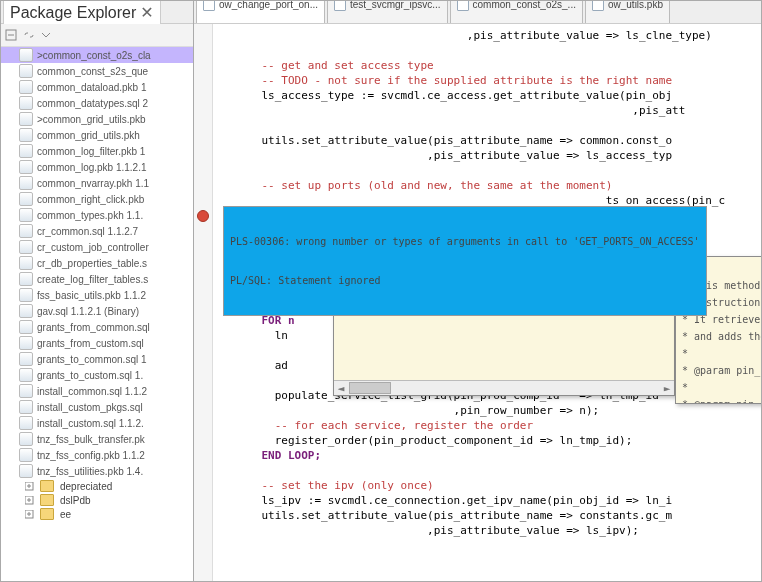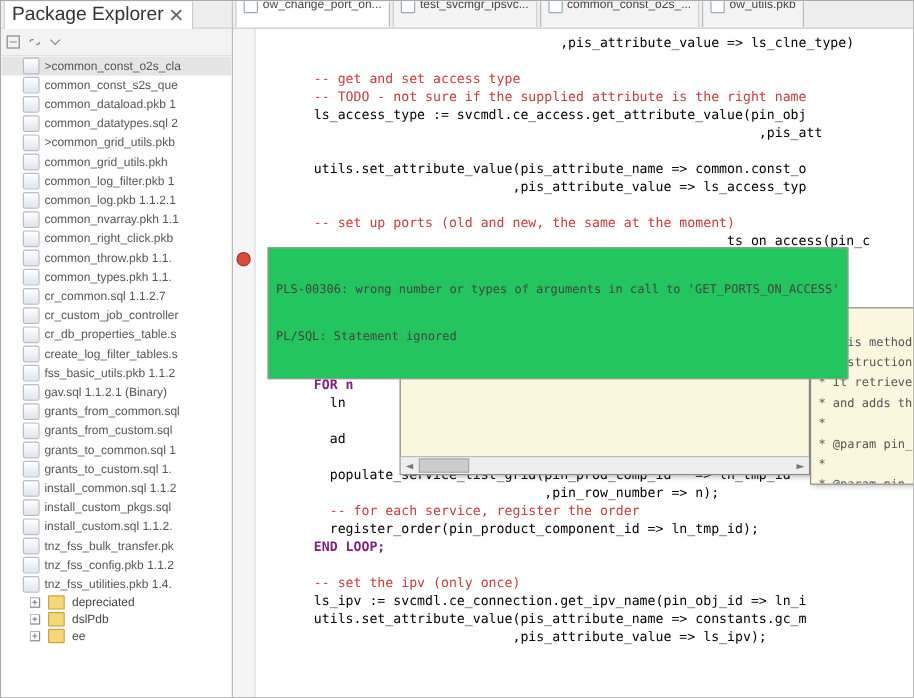--- a/index.html
+++ b/index.html
@@ -9,36 +9,36 @@
   .side-tabs{display:flex;align-items:center;height:22px;background:#eee;border-bottom:1px solid #ccc;font-size:16px;}
   .side-tab{padding:2px 6px;background:#fff;border:1px solid #ccc;border-bottom:none;margin-left:2px;display:flex;align-items:center;gap:4px;}
   .side-tab .xclose{color:#666;}
   .side-tools{display:flex;align-items:center;gap:6px;padding:2px 4px;height:18px;border-bottom:1px solid #ddd;background:#f3f3f3;}
   .tree{flex:1;overflow:auto;background:#fff;}
   .tree-item{display:flex;align-items:center;gap:4px;padding:1px 2px 1px 18px;white-space:nowrap;color:#555;font-size:10px;}
   .tree-item .ficon{width:12px;height:12px;border:1px solid #bbb;background:linear-gradient(#fff,#dde6ee);border-radius:2px;}
   .tree-folder{display:flex;align-items:center;gap:6px;padding:1px 2px 1px 24px;font-size:10px;color:#444;}
   .tree-folder .twist{width:9px;height:9px;display:inline-block;}
   .tree-folder .fld{width:12px;height:10px;background:#f6d67a;border:1px solid #caa63c;border-radius:1px;}
-  .tree-item.sel{background:#e5e5e5;align-items:center;}
+  .tree-item.sel{background:#c4b5fd;align-items:center;}
   
   .main{flex:1;display:flex;flex-direction:column;}
   .ed-tabs{display:flex;height:22px;background:#eee;border-bottom:1px solid #ccc;align-items:flex-end;overflow:hidden;}
   .ed-tab{display:flex;align-items:center;gap:4px;padding:12px 6px;margin-left:2px;border:1px solid #bbb;border-bottom:none;background:#f3f3f3;font-size:10px;color:#444;border-radius:3px 3px 0 0;}
   .ed-tab.active{background:#fff;}
   .ed-tab .doc{width:10px;height:12px;border:1px solid #9ab;background:#fff;border-radius:1px;}
   .gutter-and-code{flex:1;display:flex;overflow:hidden;}
   .gutter{width:18px;background:#f5f5f5;border-right:1px solid #ddd;position:relative;}
   .gutter .err{position:absolute;left:3px;top:186px;width:10px;height:10px;border-radius:50%;background:#d94a3a;border:1px solid #a63324;}
   .code{flex:1;padding:4px 6px;font-family:Consolas,Menlo,monospace;font-size:11px;line-height:15px;white-space:pre;overflow:hidden;color:#222;position:relative;}
   .kw{color:#7a1f7a;font-weight:bold;}
   .cm{color:#c04040;}
   .blk{color:#000;}
   
-  .err-tip{position:absolute;left:10px;top:182px;background:#22c55e;border:1px solid #999;padding:2px 6px;font-size:10px;color:#444;line-height:13px;z-index:6;}
+  .err-tip{position:absolute;left:10px;top:182px;background:#0ea5e9;border:1px solid #999;padding:2px 6px;font-size:10px;color:#444;line-height:13px;z-index:6;}
   .assist-box{position:absolute;left:120px;top:232px;width:340px;height:138px;background:#fbf7de;border:1px solid #8c8c8c;box-shadow:2px 2px 4px rgba(0,0,0,.25);z-index:5;display:flex;flex-direction:column;}
   .assist-box .lst{flex:1;overflow:hidden;padding:2px;}
   .assist-item{display:flex;align-items:center;gap:4px;padding:1px 2px;font-size:10px;color:#333;}
   .assist-item .dot{width:8px;height:8px;border-radius:50%;background:#5b8e3e;border:1px solid #3d6a23;}
   .assist-box .sb{height:14px;background:#eee;border-top:1px solid #bbb;display:flex;}
   .assist-box .sb .thumb{width:40px;background:#ccc;border:1px solid #aaa;margin:1px;}
   .doc-box{position:absolute;left:462px;top:232px;width:140px;height:138px;background:#fbf7de;border:1px solid #8c8c8c;box-shadow:2px 2px 4px rgba(0,0,0,.25);z-index:5;padding:4px 6px;font-size:10px;color:#555;overflow:hidden;}
   .doc-box p{margin:0 0 2px 0;}
   svg{display:block;}
 </style>
@@ -108,24 +108,20 @@
         <div class="tree-item">
           <span class="ficon"></span>
           <span>common_nvarray.pkh  1.1</span>
         </div>
         <div class="tree-item">
           <span class="ficon"></span>
           <span>common_right_click.pkb</span>
         </div>
         <div class="tree-item">
           <span class="ficon"></span>
-          <span>common_throw.pkb  1.1.</span>
-        </div>
-        <div class="tree-item">
-          <span class="ficon"></span>
           <span>common_types.pkh  1.1.</span>
         </div>
         <div class="tree-item">
           <span class="ficon"></span>
           <span>cr_common.sql  1.1.2.7</span>
         </div>
         <div class="tree-item">
           <span class="ficon"></span>
           <span>cr_custom_job_controller</span>
         </div>

